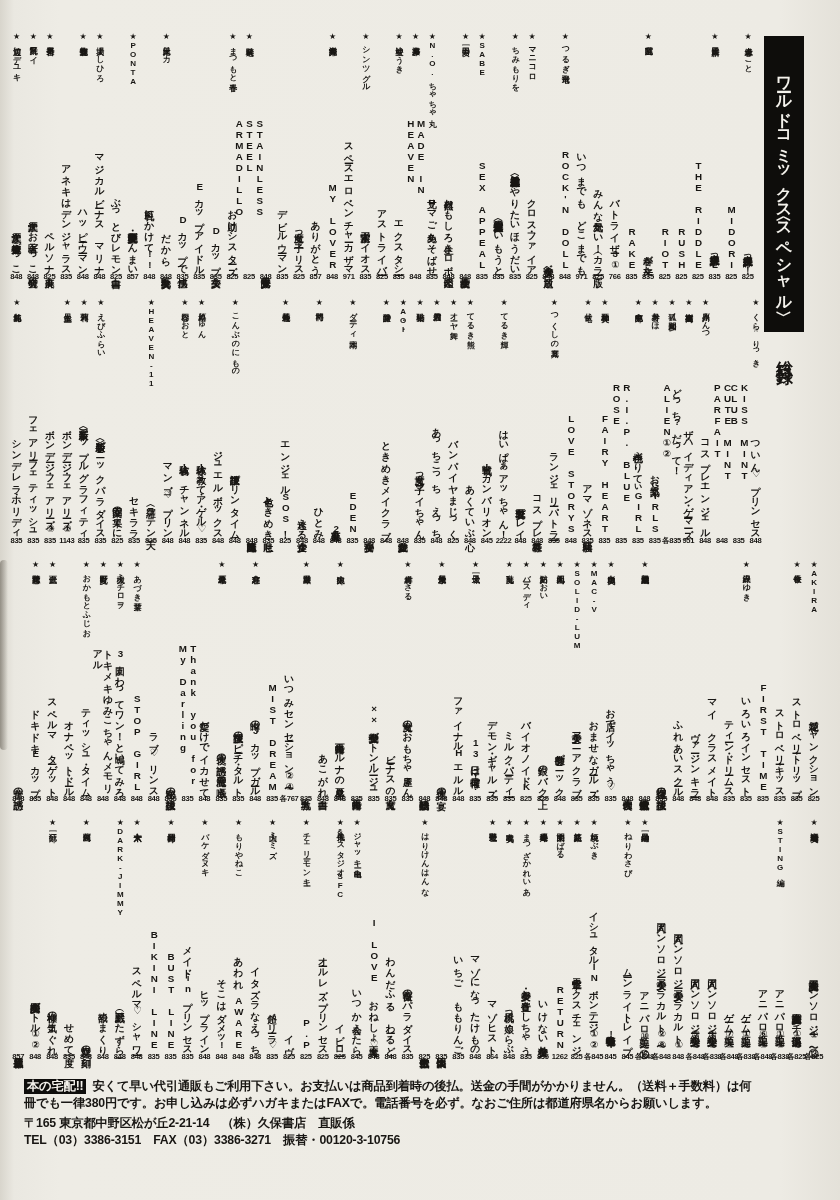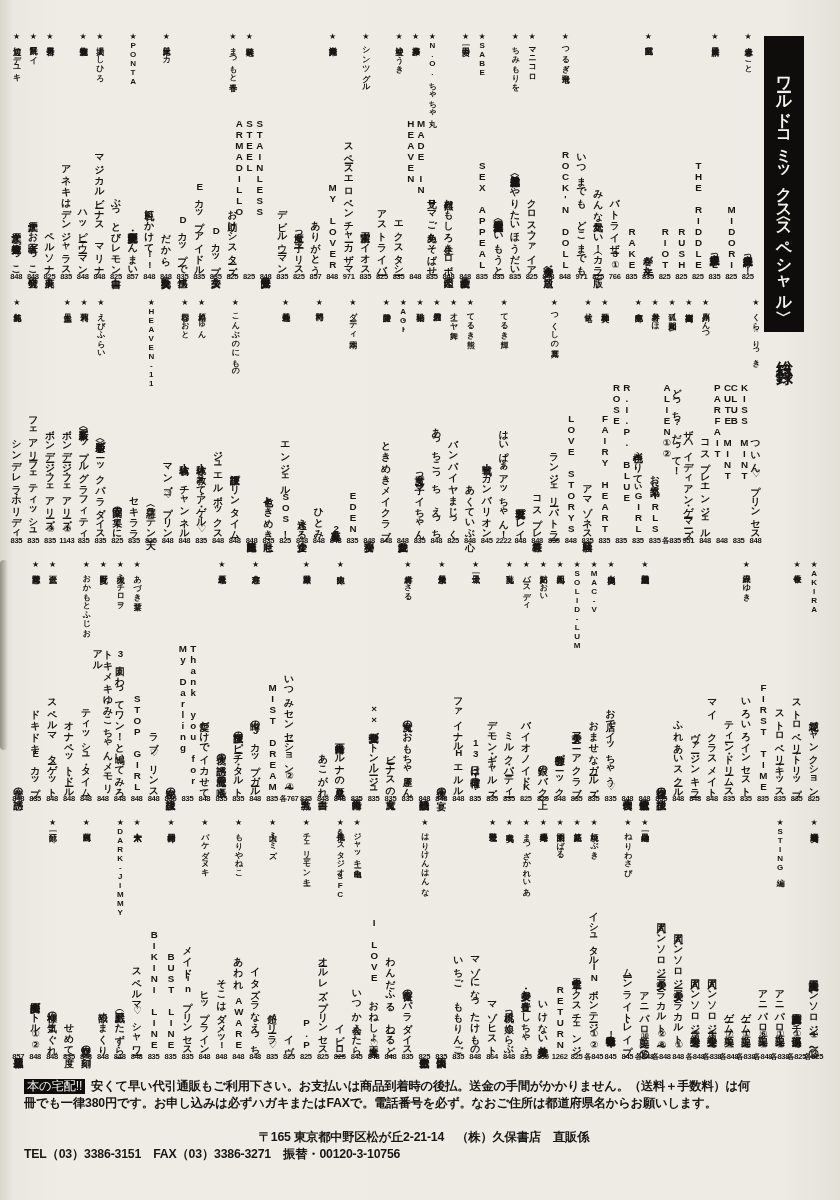--- a/index.html
+++ b/index.html
@@ -72,23 +72,23 @@
     font-size:7.6px;font-weight:bold;letter-spacing:-0.3px;white-space:nowrap;
   }
   
   .footer{
     position:absolute;left:24px;right:16px;top:1078px;
     font-size:12.3px;font-weight:bold;line-height:1.42;letter-spacing:-0.2px;
   }
   .footer .line{white-space:nowrap;}
   .boxlabel{
     background:#0e0d0b;color:#f4f2ec;
-    padding:0 3px 1px 3px;margin-right:6px;font-weight:normal;
+    padding:0 3px 1px 3px;margin-right:6px;font-weight:bold;
   }
-  .addr{margin-top:16px;text-align:center;}
+  .addr{margin-top:2px;}
 </style>
 </head>
 <body>
 
 <div class="page">
   <div class="smudge"></div>
 
   <div class="banner">
     <span>ワールドコミックス〈スペシャル〉</span>
   </div>

